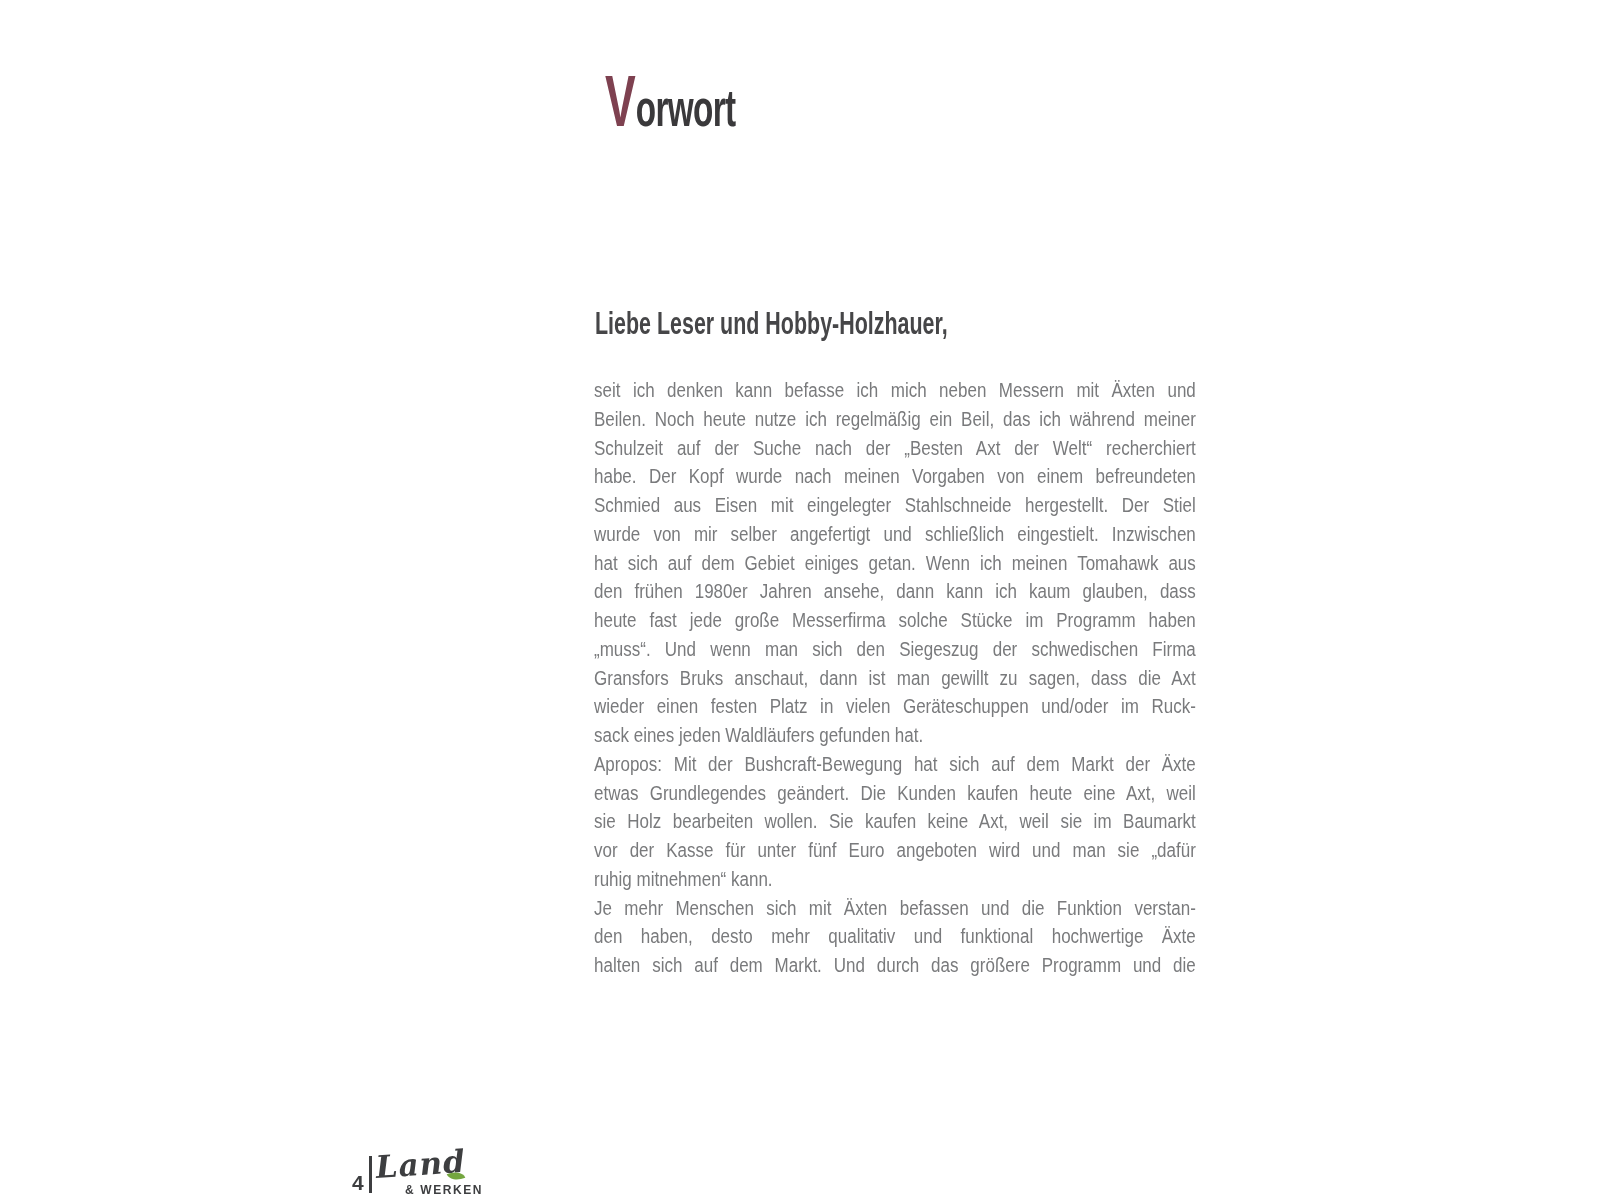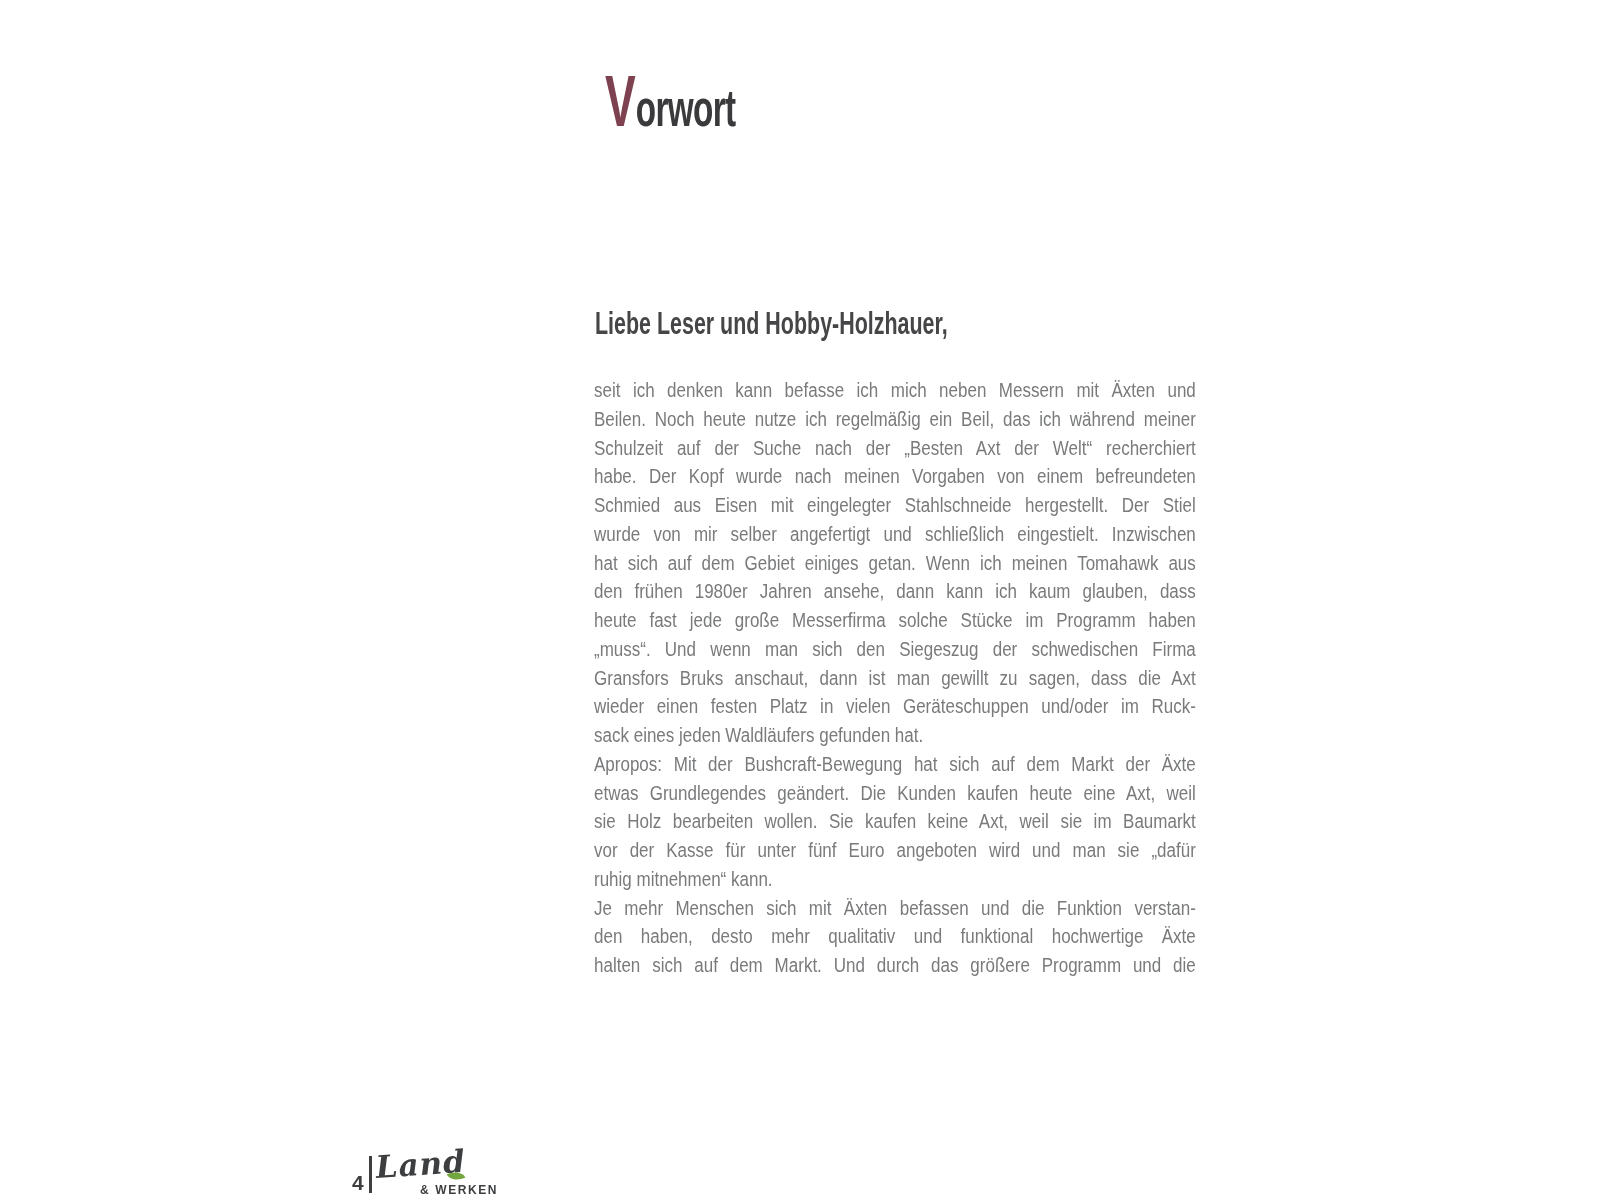--- a/index.html
+++ b/index.html
@@ -117,21 +117,21 @@
     left: 448px;
     top: 1171px;
     width: 16px;
     height: 10px;
     background: #74a63f;
     border-radius: 0 100%;
     transform: rotate(-22deg);
   }
   #logo-subtext {
     position: absolute;
-    left: 420px;
+    left: 405px;
     top: 1184px;
     font-size: 12px;
     font-weight: bold;
     letter-spacing: 1.6px;
     color: #3d3e40;
     line-height: 12px;
     white-space: nowrap;
   }
 </style>
 </head>

